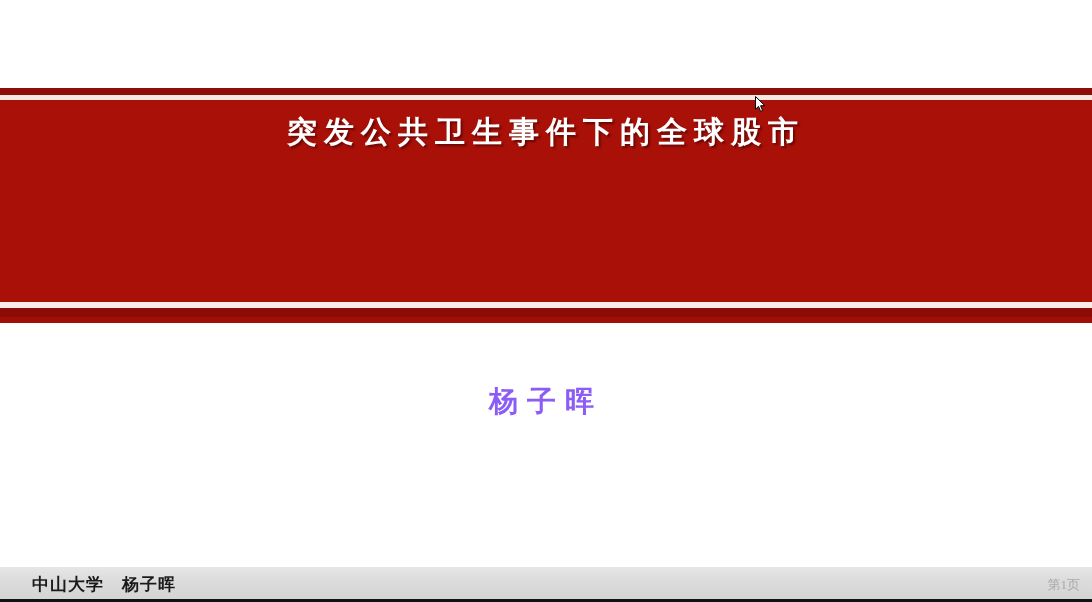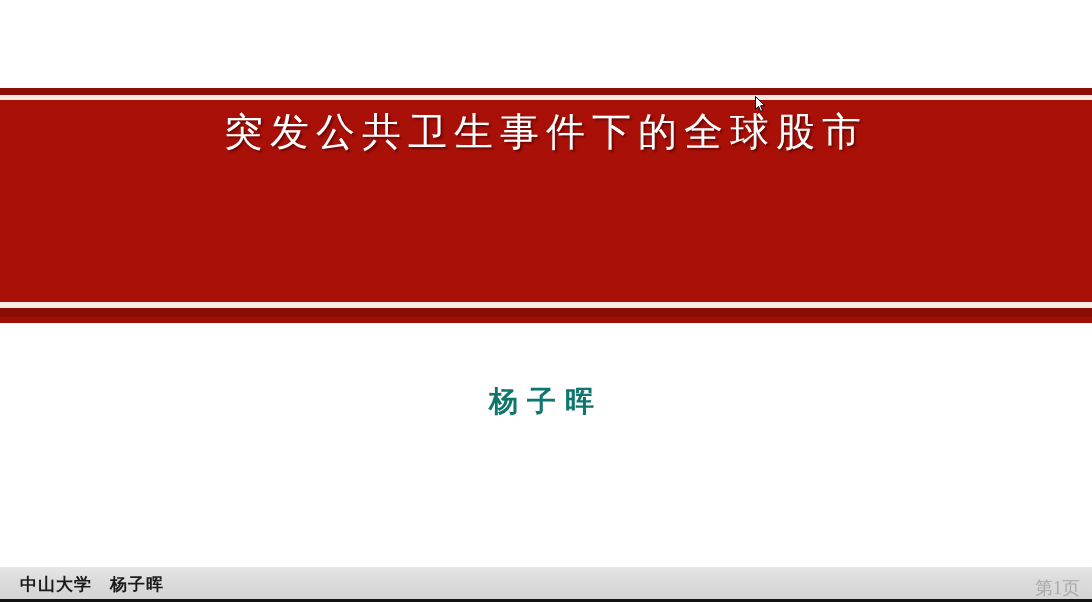--- a/index.html
+++ b/index.html
@@ -40,71 +40,71 @@
 
   .title-wrap {
     position: absolute;
     left: 0;
     top: 16px;
     width: 1092px;
     text-align: center;
   }
   .title-line {
     color: #ffffff;
-    font-size: 39px;
+    font-size: 30px;
     line-height: 56px;
     letter-spacing: 7px;
-    font-weight: 400;
+    font-weight: 700;
     text-shadow: 2px 2px 2px rgba(60,0,0,0.55);
     white-space: nowrap;
   }
 
   
   .author-block {
     position: absolute;
     left: 0;
     top: 376px;
     width: 1092px;
     text-align: center;
   }
   .author-name, .author-affil {
-    color: #0f766e;
+    color: #8b5cf6;
     font-size: 29px;
     line-height: 50px;
     letter-spacing: 9px;
     font-weight: 600;
     white-space: nowrap;
   }
 
   
   .footer {
     position: absolute;
     left: 0;
     top: 567px;
     width: 1092px;
     height: 35px;
     background: linear-gradient(to bottom, #e6e6e6 0%, #dcdcdc 40%, #d4d4d4 100%);
     border-bottom: 3px solid #111111;
     box-sizing: border-box;
   }
   .footer-left {
     position: absolute;
-    left: 20px;
+    left: 32px;
     top: 6px;
     font-size: 17px;
     color: #1a1a1a;
     font-weight: 600;
     letter-spacing: 1px;
     white-space: nowrap;
   }
   .footer-right {
     position: absolute;
     right: 12px;
     top: 9px;
-    font-size: 18px;
+    font-size: 13px;
     color: #a9a9a9;
     letter-spacing: 0px;
     white-space: nowrap;
   }
 
   
   .cursor {
     position: absolute;
     left: 755px;
     top: 96px;

